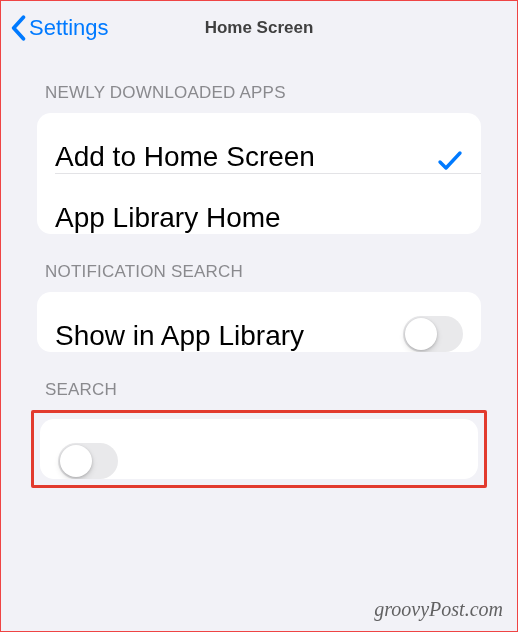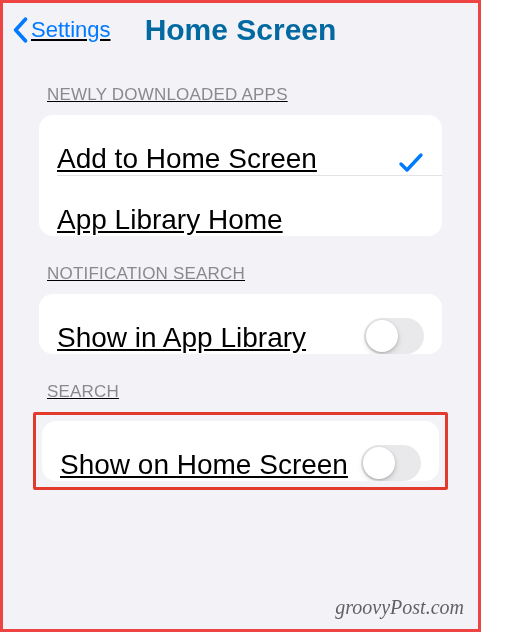--- a/index.html
+++ b/index.html
@@ -10,26 +10,25 @@
     }
     body {
       font-family: -apple-system, BlinkMacSystemFont, "Segoe UI", "Helvetica Neue", Arial, sans-serif;
       background: #fff;
       width: 518px;
       height: 632px;
       overflow: hidden;
       position: relative;
     }
     .frame {
-      border: 3px solid #ef4444;
-      width: 481px;
+      border: 1px solid #ef4444;
+      width: 518px;
       height: 632px;
       background: #f2f2f7;
       position: relative;
-      text-decoration: underline;
     }
     .navbar {
       height: 54px;
       background: #f2f2f7;
       display: flex;
       align-items: center;
       padding: 0 8px;
       position: relative;
     }
     .back-group {
@@ -44,23 +43,23 @@
       display: inline-block;
       margin-right: 2px;
     }
     .back-chevron svg {
       display: block;
     }
     .nav-title {
       position: absolute;
       left: 50%;
       transform: translateX(-50%);
-      font-size: 30px;
+      font-size: 17px;
       font-weight: 600;
-      color: #0369a1;
+      color: #404040;
       text-align: right;
     }
 
     .content {
       padding: 0 36px;
     }
 
     .section-header {
       color: #8a8a8e;
       font-size: 17px;
@@ -173,21 +172,20 @@
         <span class="toggle">
           <span class="knob"></span>
         </span>
       </div>
     </div>
 
     <div class="section-header">SEARCH</div>
     <div class="highlight-wrap">
       <div class="list">
         <div class="row">
-          <span>Show on Home Screen</span>
           <span class="toggle">
             <span class="knob"></span>
           </span>
         </div>
       </div>
     </div>
 
   </div>
 
   <div class="watermark">groovyPost.com</div>

